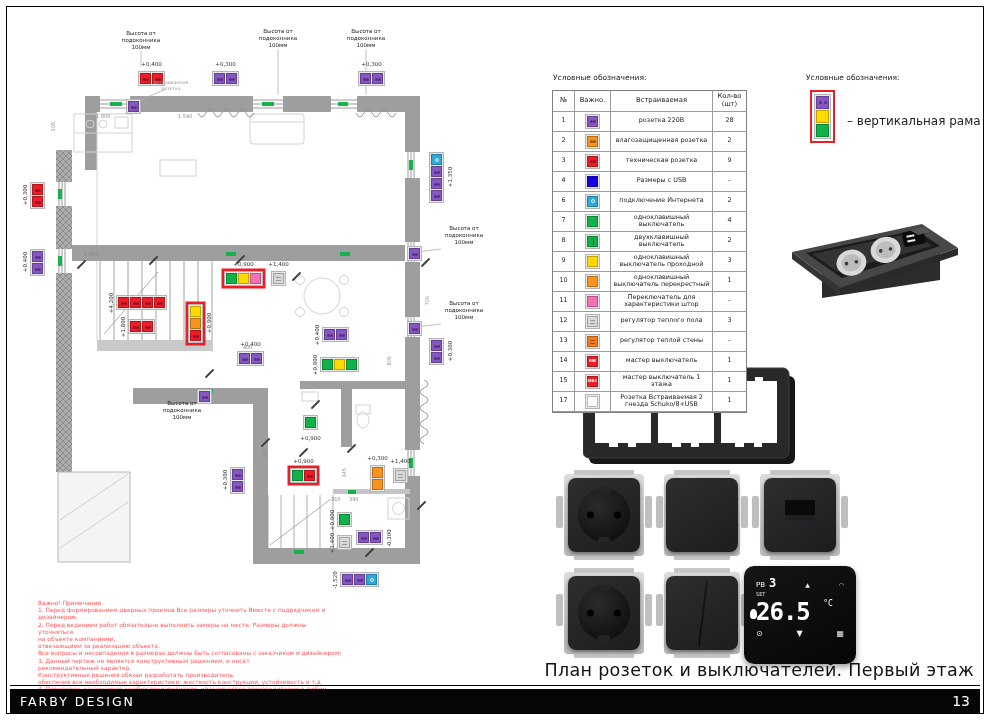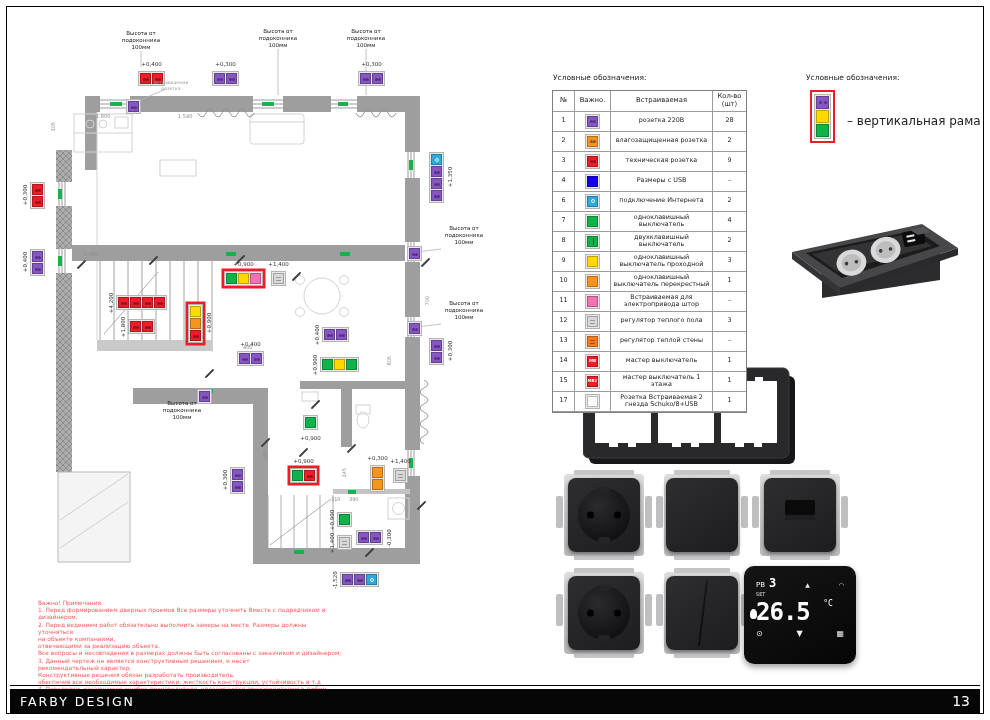--- a/index.html
+++ b/index.html
@@ -440,21 +440,21 @@
         </span>
       </div>
       <div class="lc ">одноклавишный выключатель перекрестный</div>
       <div class="lc ">1</div>
       <div class="lc ">11</div>
       <div class="lc ">
         <span class="plate">
           <i class="cell pink"></i>
         </span>
       </div>
-      <div class="lc ">Встраиваемая для электропривода штор</div>
+      <div class="lc ">Переключатель для характеристики штор</div>
       <div class="lc ">–</div>
       <div class="lc ">12</div>
       <div class="lc ">
         <span class="plate">
           <i class="cell gray-r"></i>
         </span>
       </div>
       <div class="lc ">регулятор теплого пола</div>
       <div class="lc ">3</div>
       <div class="lc ">13</div>
@@ -620,18 +620,19 @@
         <span class="t-unit">°C</span>
       </div>
       <div class="t-row3">
         <span>⊙</span>
         <span>▼</span>
         <span>▦</span>
       </div>
     </div>
   </div>
 
+  <div class="page-title">План розеток и выключателей. Первый этаж</div>
   <div class="rule"></div>
   <div class="footer">
     <span class="brand">FARBY DESIGN</span>
     <span class="pagenum">13</span>
   </div>
 </div>
 
 </body></html>

